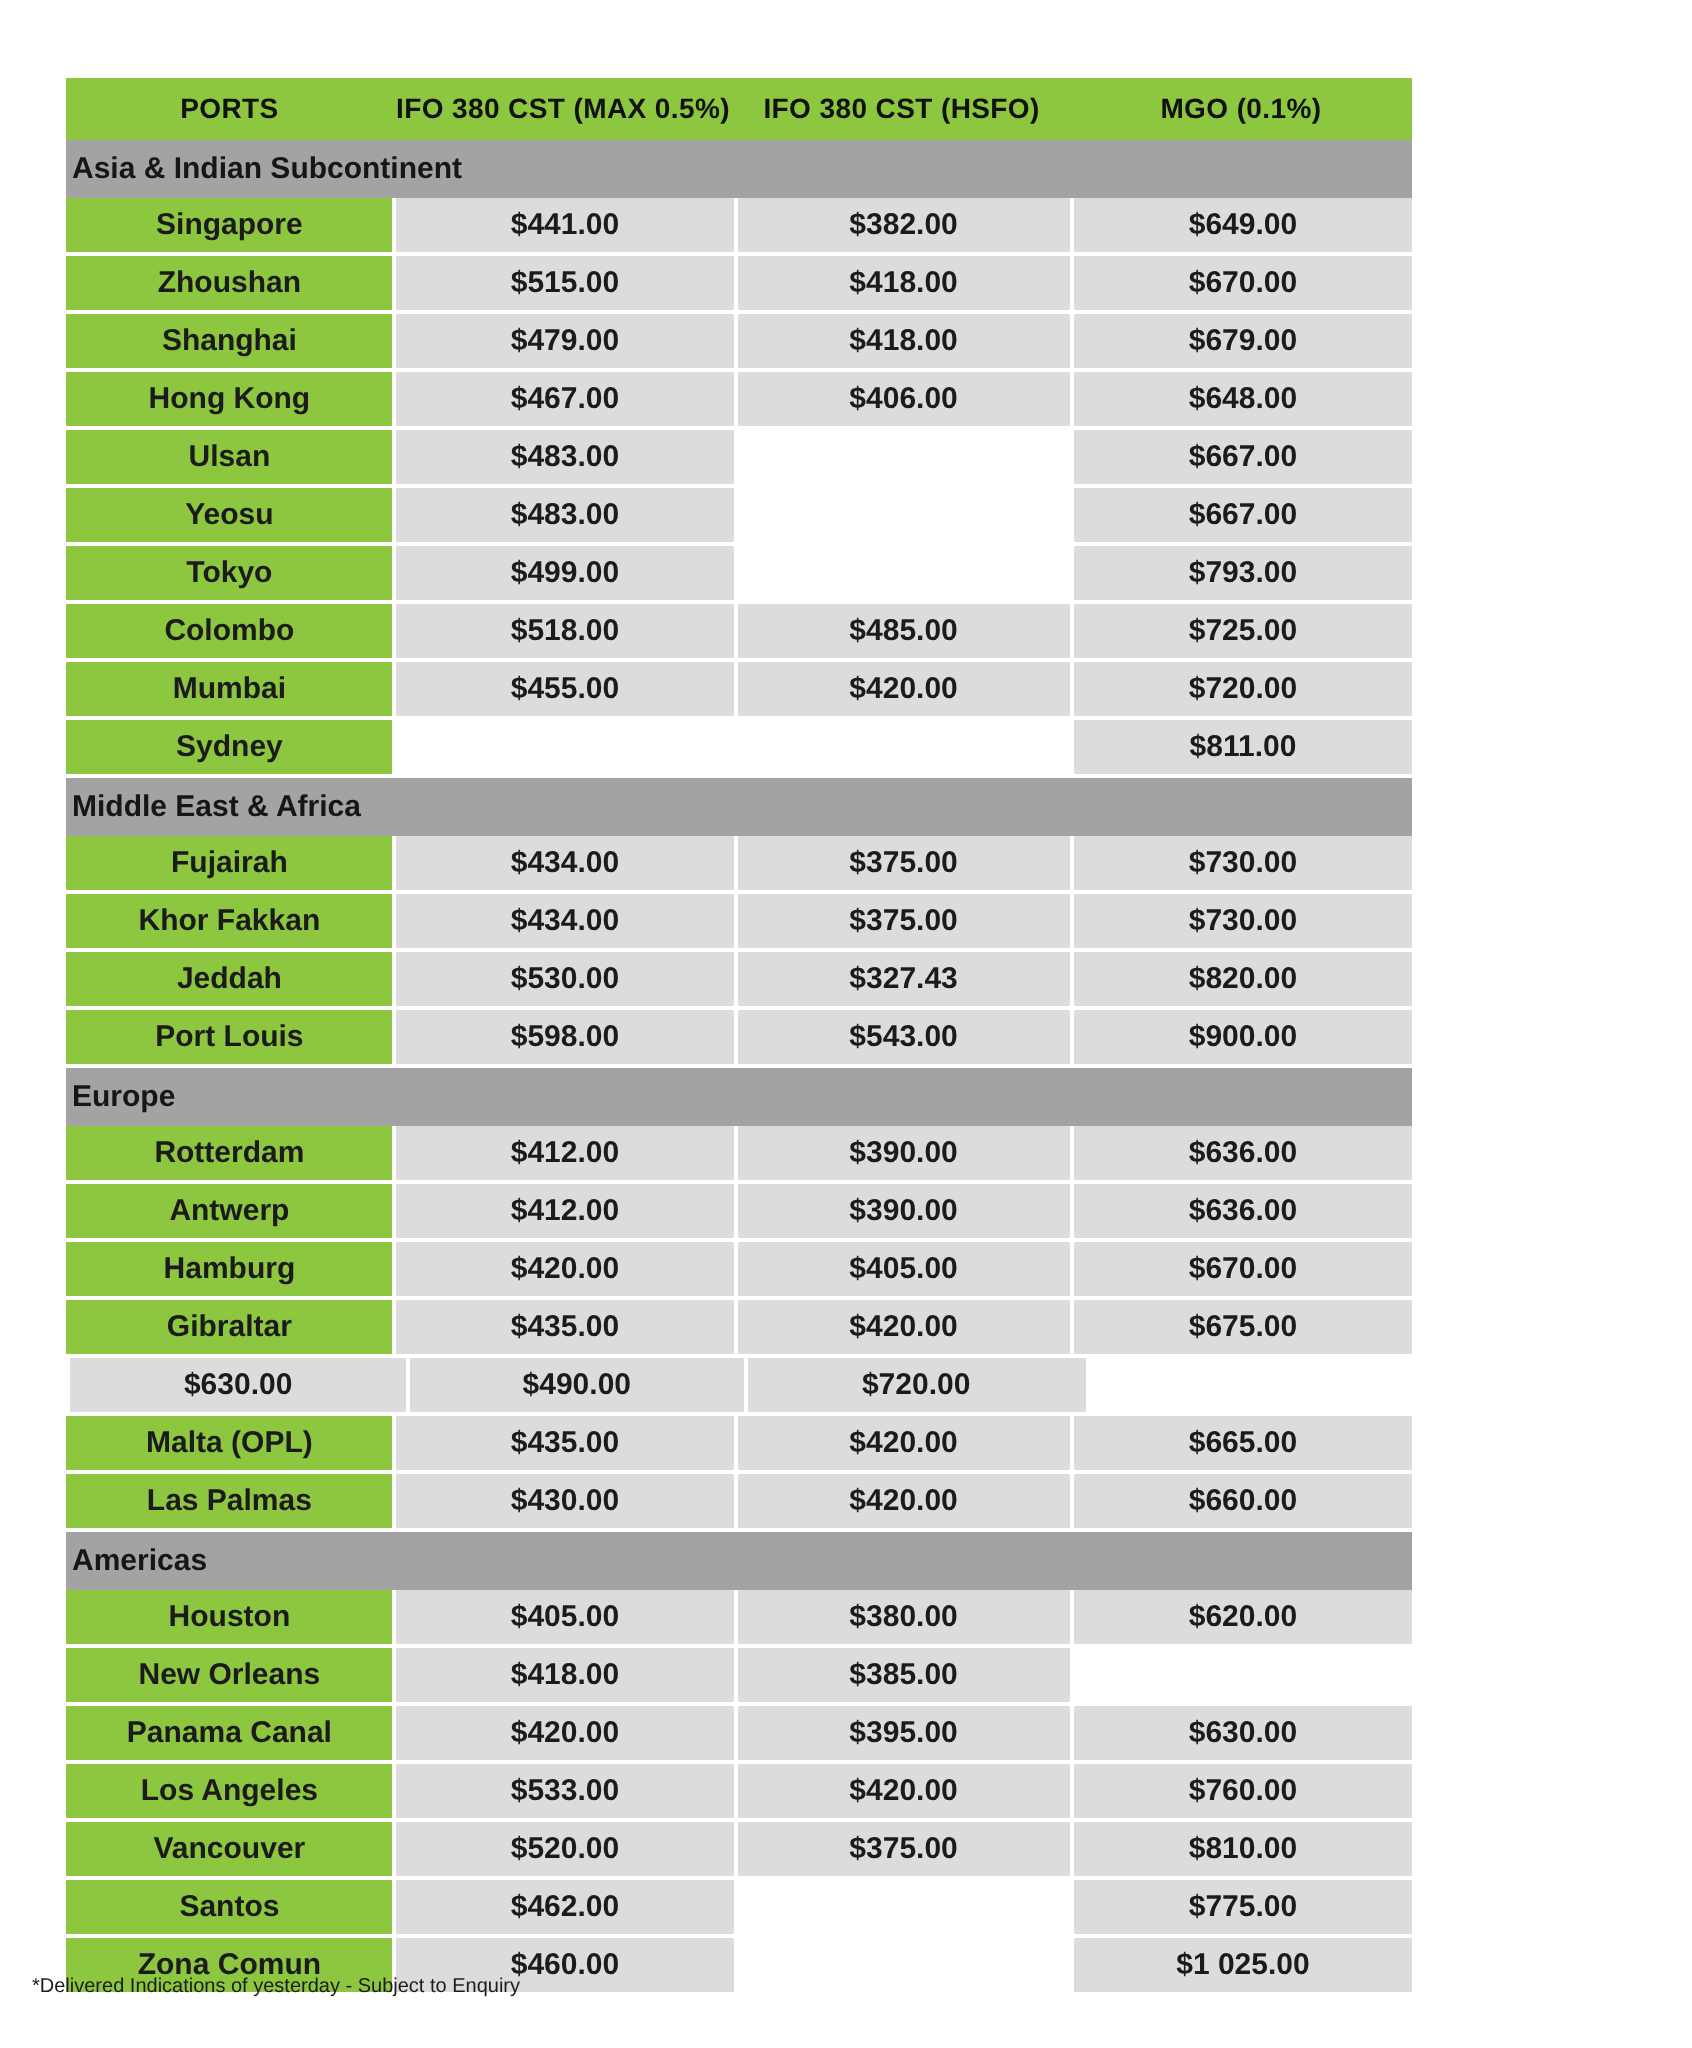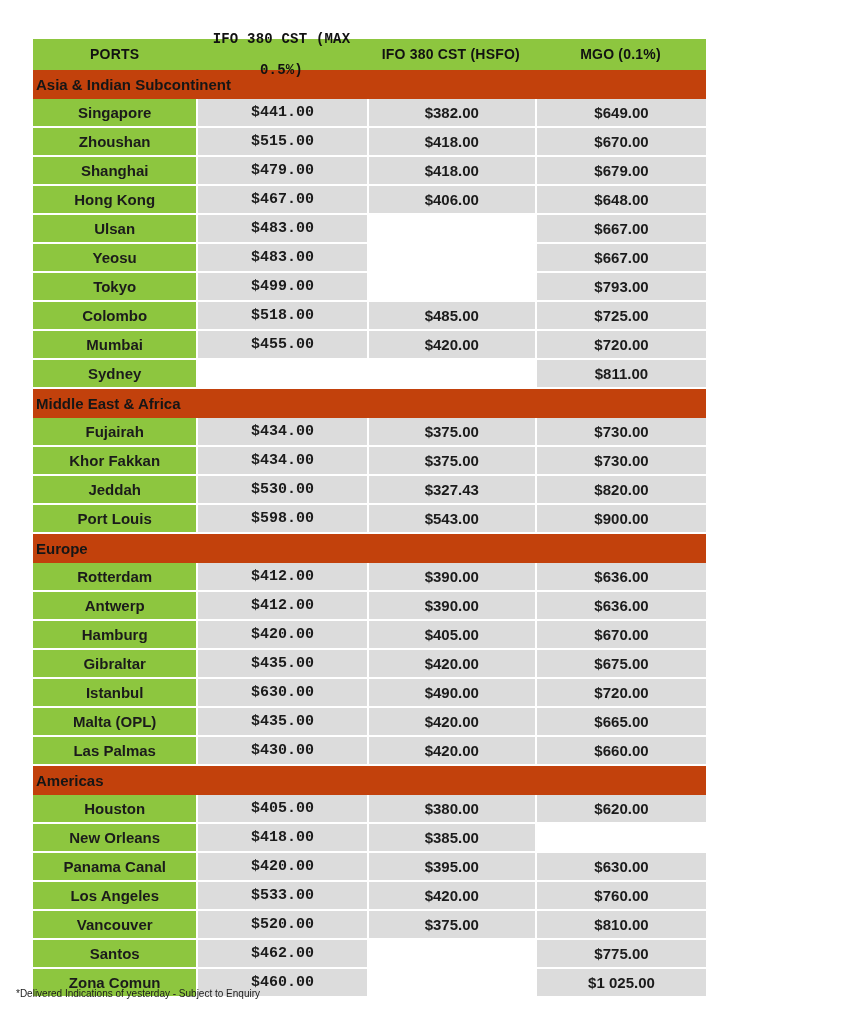--- a/index.html
+++ b/index.html
@@ -32,42 +32,42 @@
     line-height: 31px;
   }
   .section-title {
     height: 29px;
     display: flex;
     align-items: center;
     padding-left: 3px;
     font-weight: 700;
     font-size: 15px;
     color: #161616;
-    background: #c2410c;
+    background: #a3a3a3;
   }
   .row {
     display: flex;
     height: 27px;
     margin-bottom: 2px;
     align-items: center;
   }
   .cell {
     text-align: center;
     font-weight: 700;
     font-size: 15px;
     line-height: 27px;
     color: #1b1b1b;
     overflow: hidden;
     white-space: nowrap;
   }
   .port-cell { background: var(--green, #8dc63f); }
   .price-cell { background: var(--gray, #dcdcdc); border-left: 2px solid #ffffff; }
   
   .c0 { width: 24.28%; }
-  .c1 { width: 25.29%; font-family: Liberation Mono, monospace; }
+  .c1 { width: 25.29%; }
   .c2 { width: 25.03%; }
   .c3 { width: 25.40%; }
   .footnote {
     position: absolute;
     left: 16px;
     top: 988px;
     font-size: 10px;
     font-weight: 400;
     color: #1b1b1b;
   }
@@ -189,21 +189,20 @@
           <div class="cell price-cell c2">$405.00</div>
           <div class="cell price-cell c3">$670.00</div>
         </div>
         <div class="row">
           <div class="cell port-cell c0">Gibraltar</div>
           <div class="cell price-cell c1">$435.00</div>
           <div class="cell price-cell c2">$420.00</div>
           <div class="cell price-cell c3">$675.00</div>
         </div>
         <div class="row">
-          <div class="cell port-cell c0">Istanbul</div>
           <div class="cell price-cell c1">$630.00</div>
           <div class="cell price-cell c2">$490.00</div>
           <div class="cell price-cell c3">$720.00</div>
         </div>
         <div class="row">
           <div class="cell port-cell c0">Malta (OPL)</div>
           <div class="cell price-cell c1">$435.00</div>
           <div class="cell price-cell c2">$420.00</div>
           <div class="cell price-cell c3">$665.00</div>
         </div>

